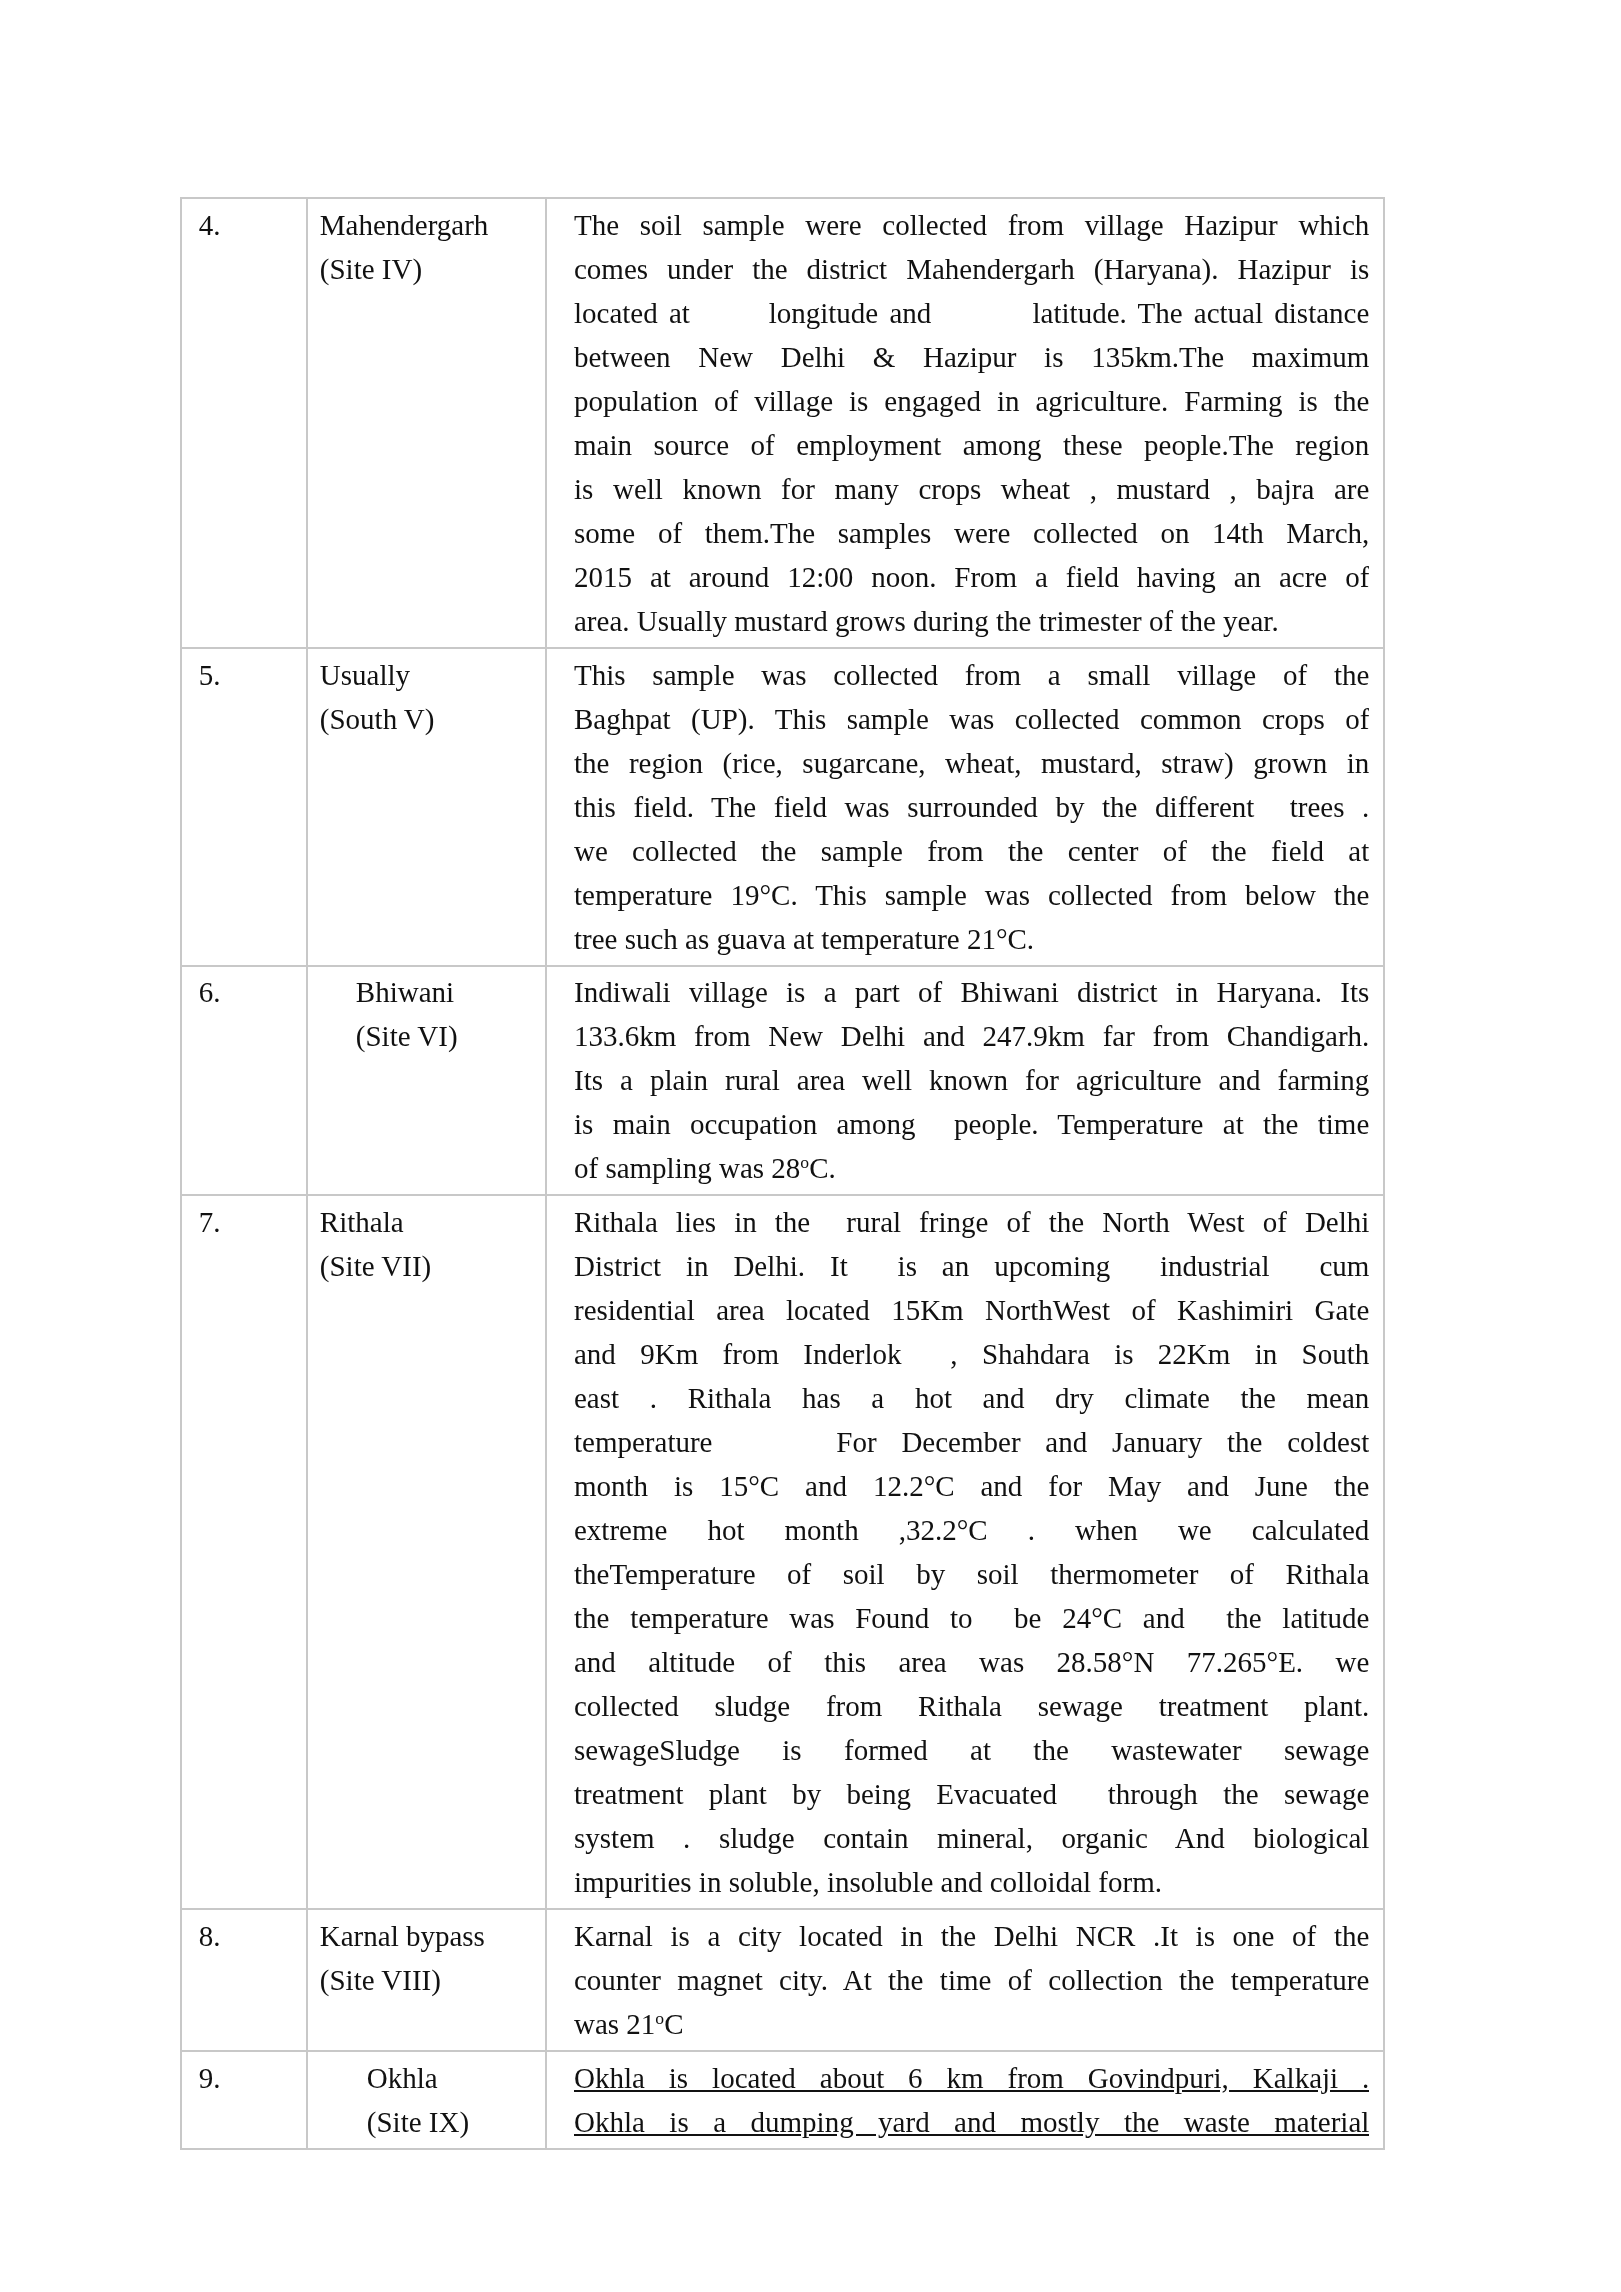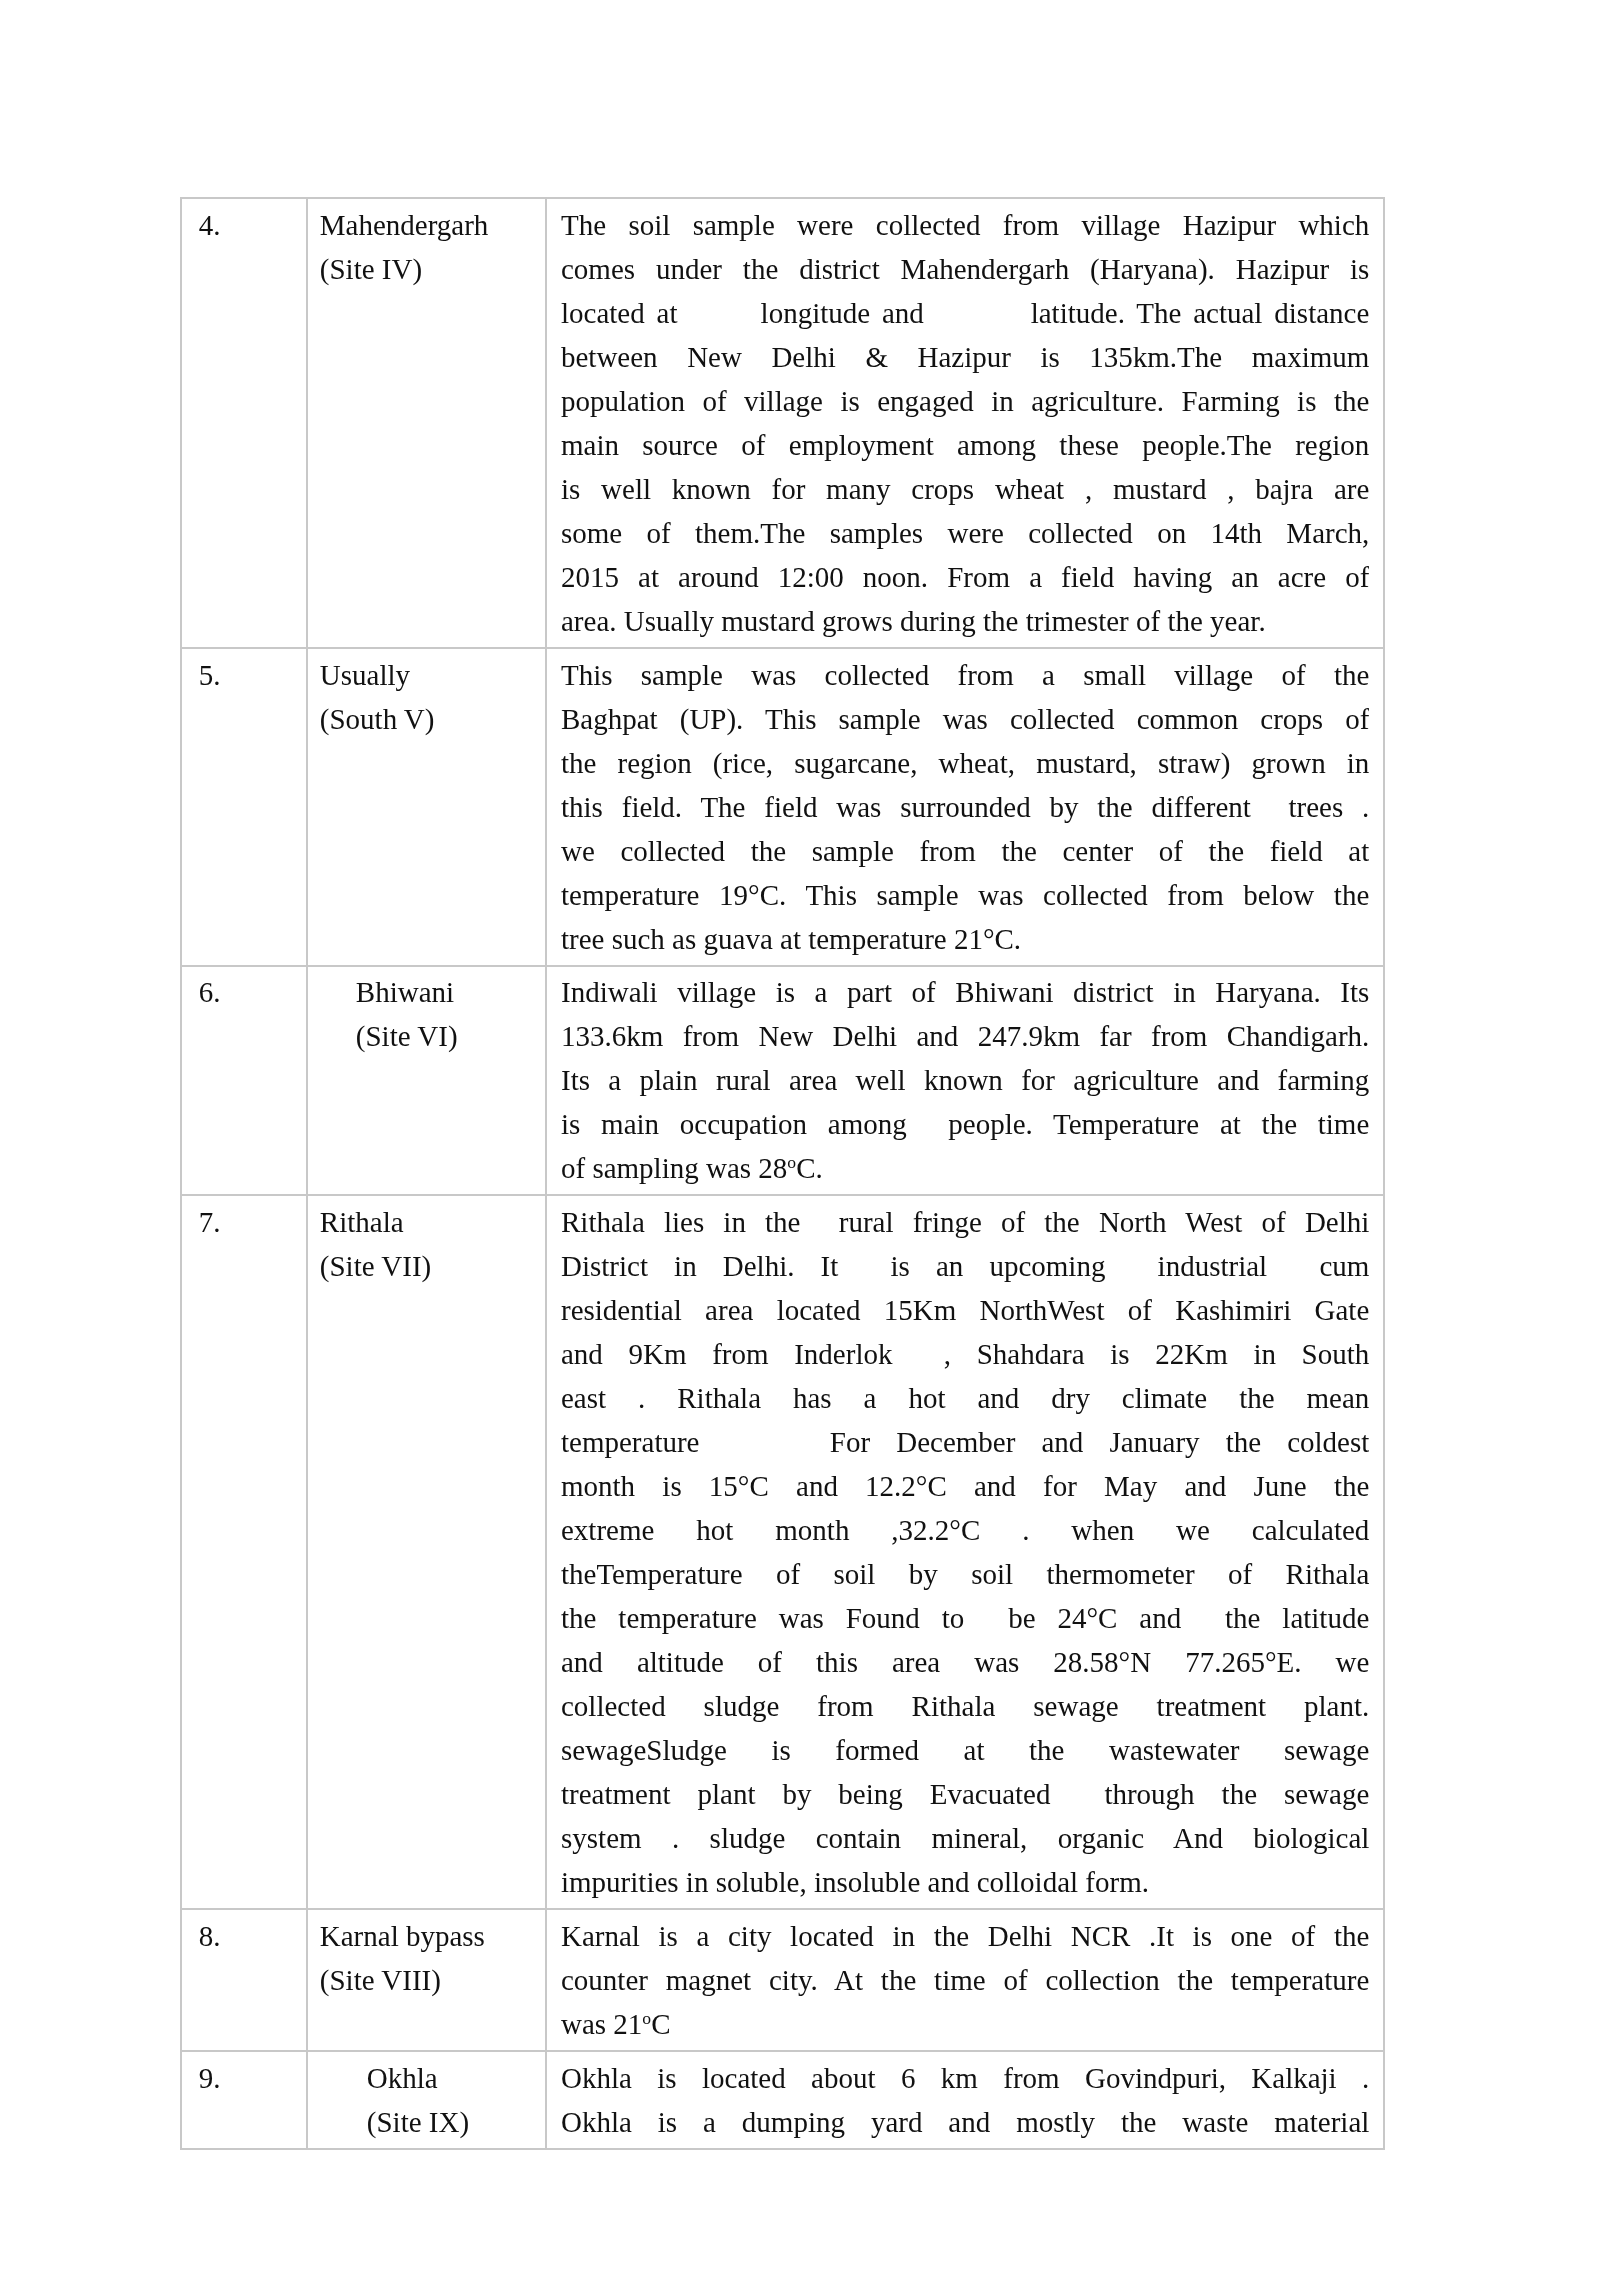--- a/index.html
+++ b/index.html
@@ -8,21 +8,21 @@
   .page { position: absolute; left: 0; top: 0; width: 1621px; height: 2293px; }
   table.sites { position: absolute; left: 180px; top: 197px; width: 1205px;
                 border-collapse: collapse; table-layout: fixed; }
   table.sites td { border: 2px solid #c8c8c8; vertical-align: top; padding: 0; }
   td.c-num { width: 124px; }
   td.c-site { width: 237px; }
   td.c-desc { width: auto; }
   .cell-inner { padding: 3.9px 13.7px 3.9px 13.7px; }
   .c-num .cell-inner { padding-left: 16.7px; }
   .c-site .cell-inner { padding-left: 11.8px; }
-  .c-desc .cell-inner { padding-left: 14px; padding-right: 13.7px; }
+  .c-desc .cell-inner { padding-left: 27px; padding-right: 13.7px; }
   .line { display: block; font-size: 29px; line-height: 44px; height: 44px;
           white-space: nowrap; overflow: visible; }
   .desc .line { text-align: justify; text-align-last: justify; white-space: normal;
                  overflow: hidden; }
   .desc .line.last { text-align-last: left; }
   sup.deg { font-size: 17.6px; vertical-align: 9.8px; line-height: 0; }
 </style>
 </head>
 <body style="color: rgb(17, 17, 17); background: rgb(255, 255, 255);">
 
@@ -160,21 +160,21 @@
             <div class="cell-inner">
               <span class="line">9.</span>
             </div>
           </td>
           <td class="c-site" style="border-color: rgb(200, 200, 200); padding-left: 47px;">
             <div class="cell-inner">
               <span class="line">Okhla</span>
               <span class="line">(Site IX)</span>
             </div>
           </td>
-          <td class="c-desc" style="border-color: rgb(200, 200, 200);">
+          <td class="c-desc" style="border-color: rgb(200, 200, 200); text-decoration: underline;">
             <div class="cell-inner desc">
               <span class="line">Okhla is located about 6 km from Govindpuri, Kalkaji .</span>
               <span class="line">Okhla is a dumping yard and mostly the waste material</span>
             </div>
           </td>
         </tr>
       </tbody>
   </table>
 </div>
 

